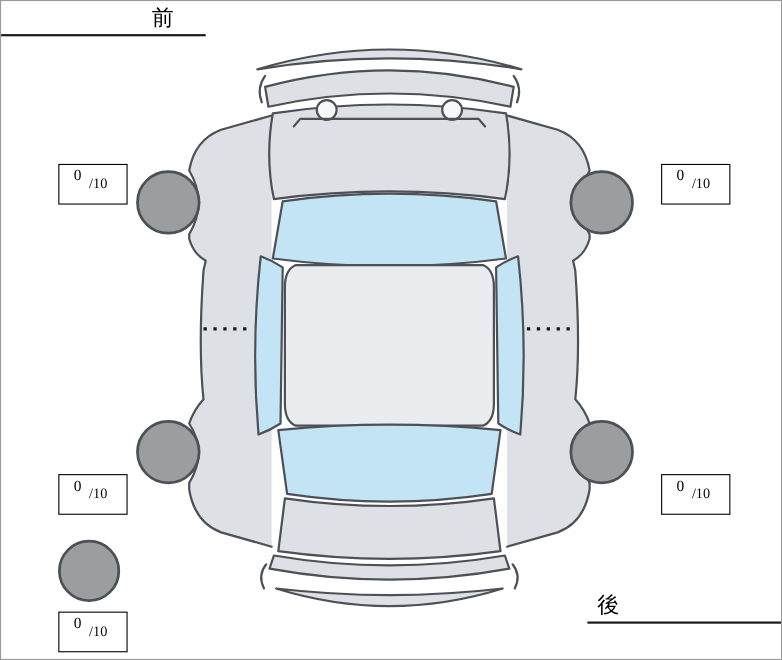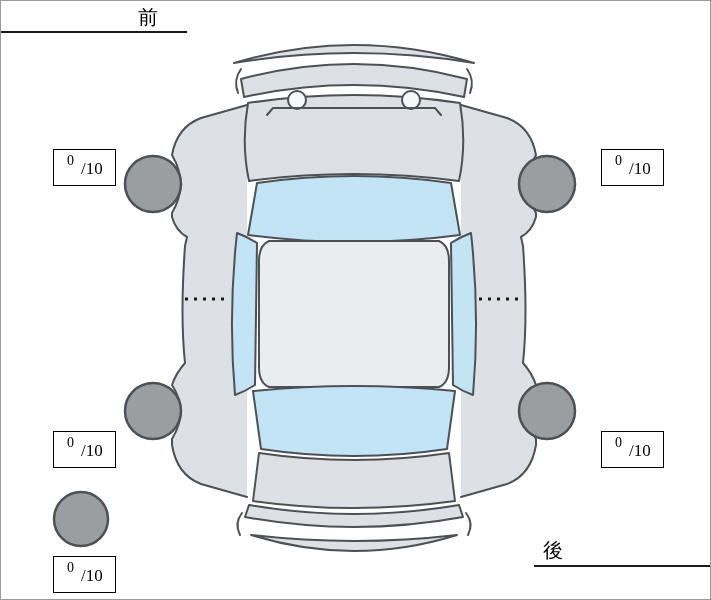--- a/index.html
+++ b/index.html
@@ -41,21 +41,21 @@
     font-family: "Liberation Serif", "DejaVu Serif", serif;
   }
   .score-num {
     position: absolute;
     left: 13px; top: 3px;
     font-size: 14px;
   }
   .score-den {
     position: absolute;
     left: 27px; top: 9px;
-    font-size: 17px;
+    font-size: 13px;
   }
   .sb-fl { left: 52px;  top: 148px; }
   .sb-fr { left: 600px; top: 148px; }
   .sb-rl { left: 52px;  top: 430px; }
   .sb-rr { left: 600px; top: 430px; }
   .sb-sp { left: 52px;  top: 555px; }
 
   .car-svg { position: absolute; left: 0; top: 0; width: 711px; height: 600px; }
 
   .panel-fill   { fill: var(--body, #dde1e5); stroke: none; }

